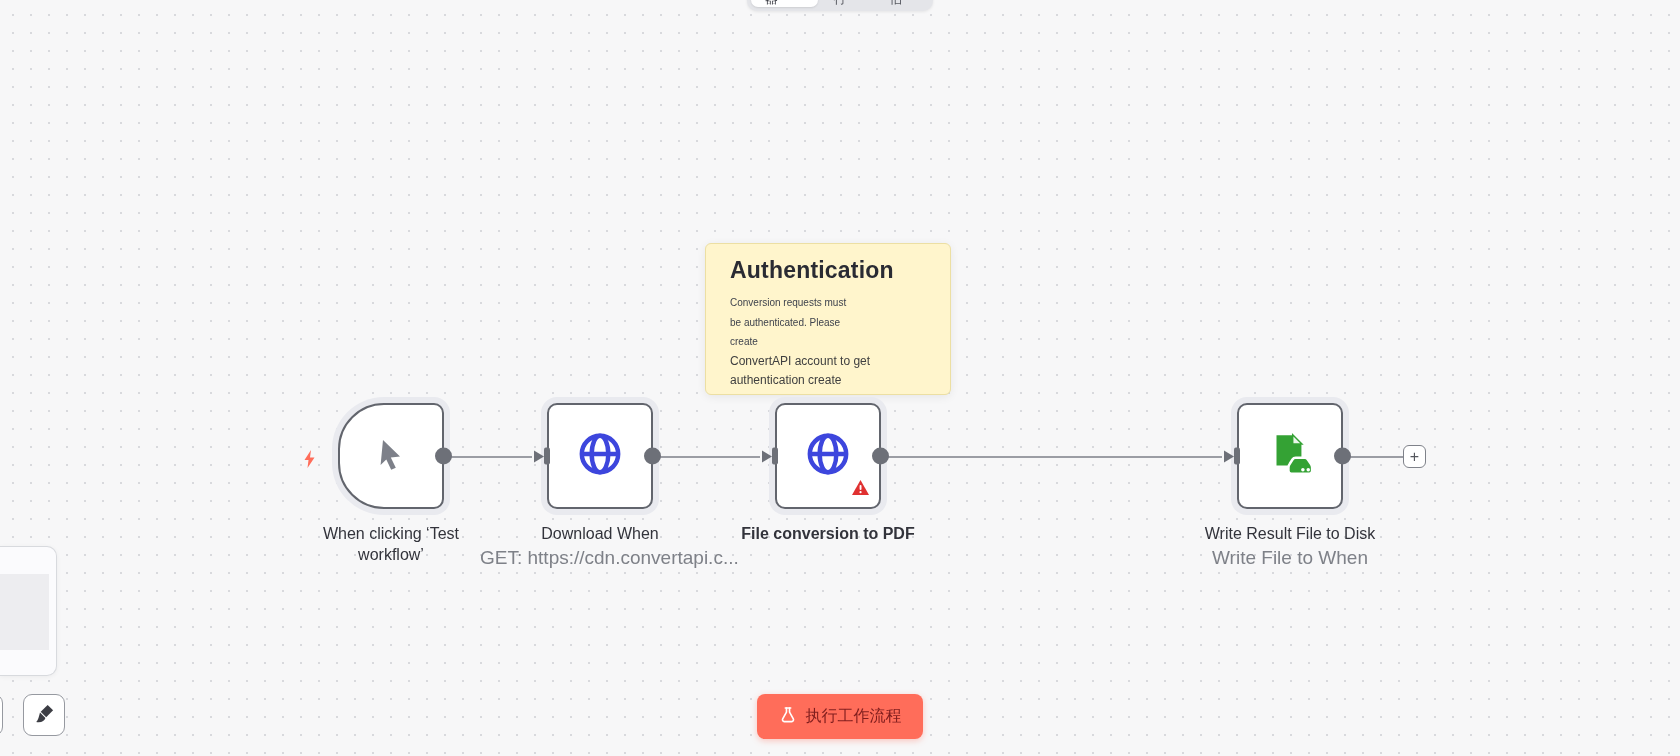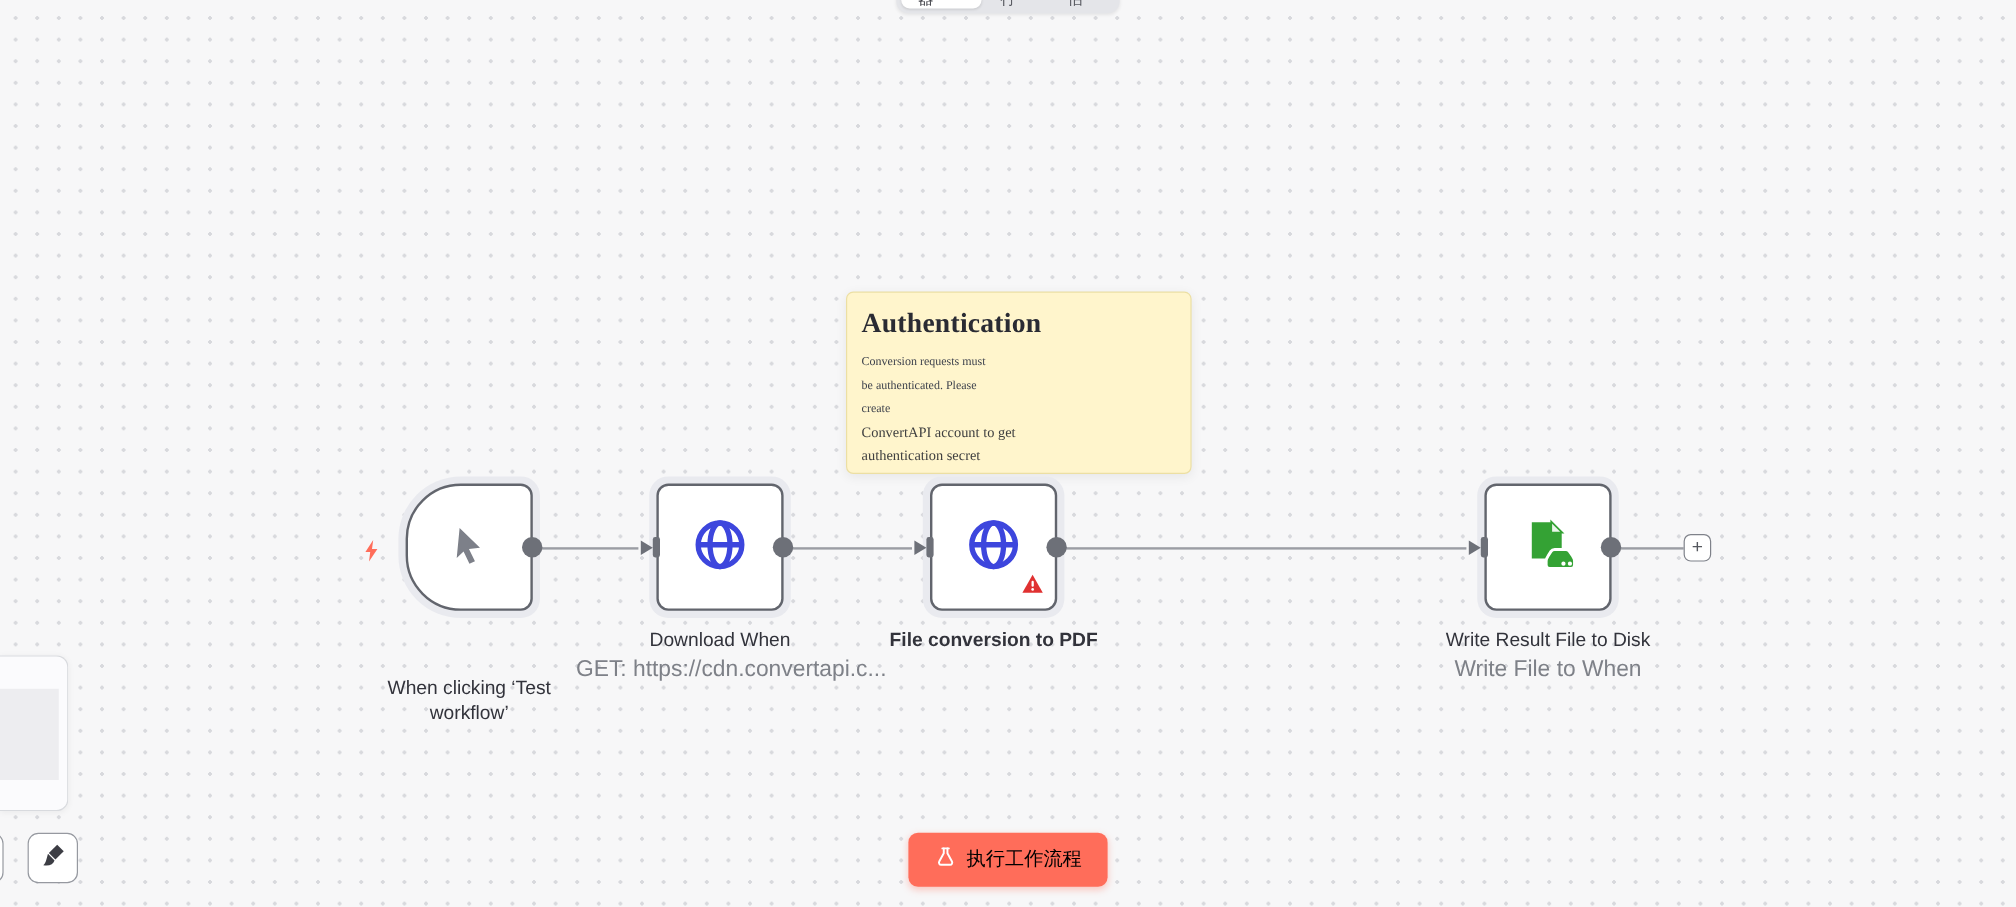--- a/index.html
+++ b/index.html
@@ -41,33 +41,32 @@
   .wire { position:absolute; top:456px; height:2.2px; background:#9b9da4; z-index:1; }
   
   .plus-btn { position:absolute; left:1403px; top:445px; width:23px; height:23px;
     background:#fff; border:1.7px solid #7f828a; border-radius:6px; color:#55575e;
     font-size:16px; line-height:1; display:flex; align-items:center; justify-content:center;
     z-index:3; cursor:pointer; }
   
   .bolt { position:absolute; left:301px; top:449px; z-index:3; }
   
   .sticky {
-    position:absolute; left:705px; top:243px; width:288px; height:152px;
+    position:absolute; left:705px; top:243px; width:246px; height:152px;
     background:#fff5cc; border:1px solid #ecdfa3; border-radius:6px;
-    padding:13px 12px; overflow:hidden; z-index:2; cursor:pointer;
+    padding:13px 24px; overflow:hidden; z-index:2; cursor:pointer;
     box-shadow:0 2px 10px rgba(0,0,0,.07);
-    font-family:Liberation Serif, serif;
   }
   .sticky h2 { font-size:23px; font-weight:bold; color:#2a2b33; margin-bottom:9px; letter-spacing:.2px; }
   .sticky .body-line { display:block; font-size:10px; line-height:19.5px; color:#3f434d; }
   .sticky .link-line { display:block; font-size:12px; line-height:19.5px; color:#404040; cursor:pointer; }
   
   .exec-btn {
     position:absolute; left:757px; top:694px; width:166px; height:45px;
-    background:#ff6d5a; border:none; border-radius:8px; color:#000000; font-size:16px;
+    background:#ff6d5a; border:none; border-radius:8px; color:#7f1d1d; font-size:16px;
     display:flex; align-items:center; justify-content:center; gap:9px; cursor:pointer;
     font-family:"Liberation Sans", sans-serif; box-shadow:0 2px 6px rgba(255,109,90,.35);
     z-index:5;
   }
   
   .minimap-card { position:absolute; left:0; top:546px; width:57px; height:130px;
     background:#fbfbfd; border:1px solid #d8dade; border-left:none;
     border-radius:0 10px 10px 0; box-shadow:0 1px 5px rgba(0,0,0,.05); z-index:5; }
   .minimap-view { position:absolute; left:0; top:27px; width:49px; height:76px; background:#ededf0; }
   .tool-btn { position:absolute; top:694px; width:42px; height:42px; background:#fff;
@@ -97,31 +96,31 @@
         <path d="M9.5 1 L3 11 h4 L6 19 L13 8.5 H8.5 Z" fill="#ff6d5a"></path>
       </svg>
   </span>
 
   <div class="sticky">
     <h2>Authentication</h2>
     <span class="body-line">Conversion requests must</span>
     <span class="body-line">be authenticated. Please</span>
     <span class="body-line">create</span>
     <span class="link-line">ConvertAPI account to get</span>
-    <span class="link-line">authentication secret</span>
+    <span class="link-line">authentication create</span>
   </div>
 
   <div class="node trigger" style="left:338px;">
     <span>
       <svg width="36" height="36" viewBox="0 0 36 36">
           <path d="M10 4 L27 20.5 L17.8 21.6 L22.8 31.8 L18.2 33.8 L13.3 23.5 L7.6 29 Z" fill="#7d8089"></path>
         </svg>
     </span>
     <div class="out-dot"></div>
-    <div class="node-label" style="width:170px;margin-top:40px;">When clicking ‘Test workflow’</div>
+    <div class="node-label" style="width:170px;">When clicking ‘Test workflow’</div>
   </div>
 
   <div class="node" style="left:547px;">
     <span>
       <svg width="54" height="54" viewBox="0 0 52 52" fill="none" stroke="#3d46dd" stroke-width="4.3">
         <circle cx="26" cy="26" r="17.5"></circle>
           <ellipse cx="26" cy="26" rx="8" ry="17.5"></ellipse>
           <line x1="8.5" y1="26" x2="43.5" y2="26"></line>
       </svg>
     </span>

